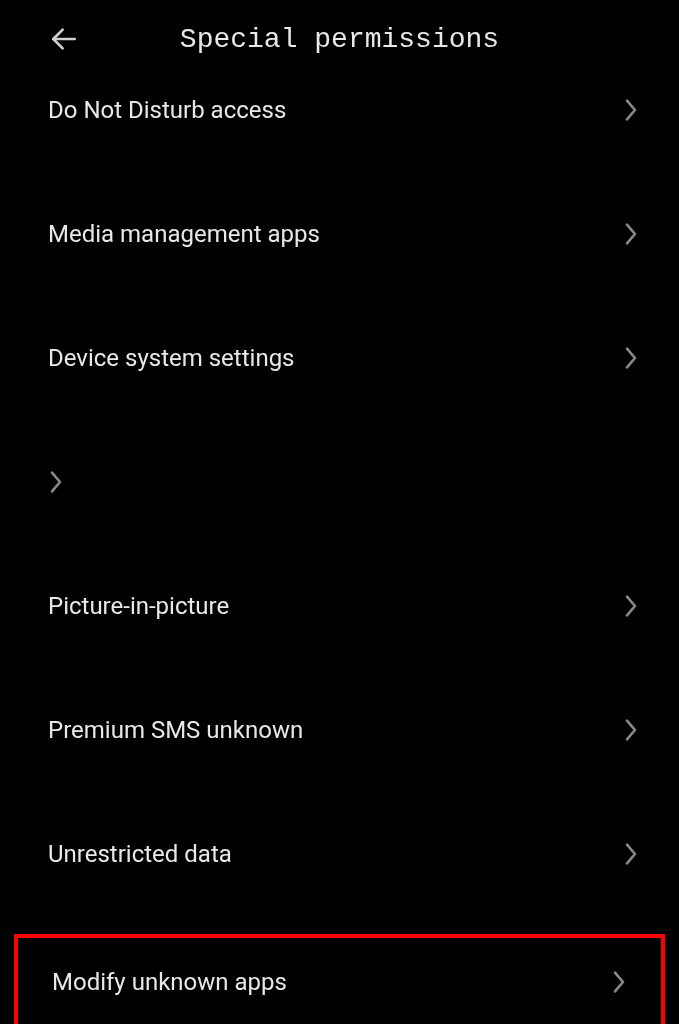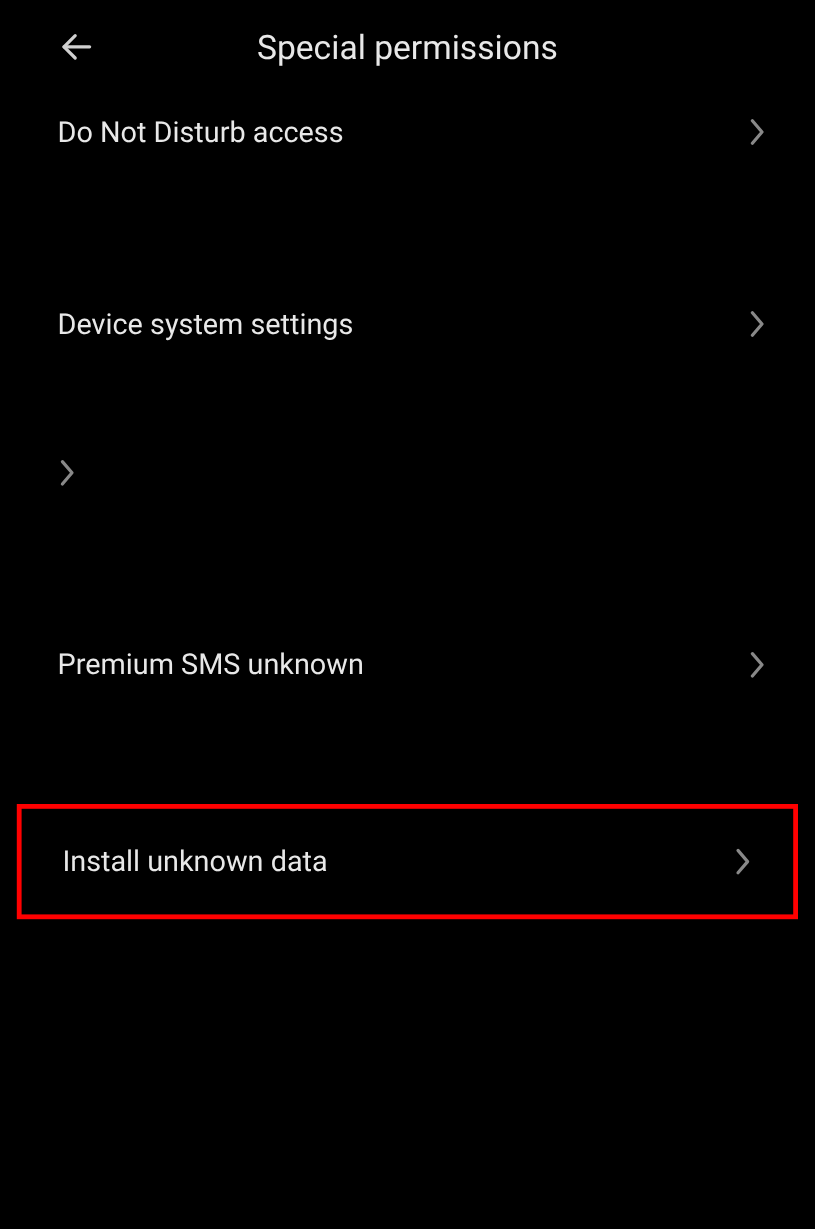--- a/index.html
+++ b/index.html
@@ -37,20 +37,21 @@
     .back-icon svg {
       width: 32px;
       height: 32px;
     }
     .header-title {
       flex: 1;
       text-align: center;
       font-size: 28px;
       font-weight: 400;
       color: #e8e8e8;
+      font-family: Liberation Mono, monospace;
     }
     .list {
       padding-top: 0;
     }
     .list-item {
       display: flex;
       align-items: center;
       justify-content: space-between;
       padding: 30px 40px 30px 48px;
       cursor: pointer;
@@ -104,50 +105,74 @@
 <div class="list">
     <div class="list-item partial-top">
       <span class="list-item-label">Do Not Disturb access</span>
       <span class="chevron">
         <svg viewBox="0 0 10 18" fill="none" stroke="#888888" stroke-width="2" stroke-linecap="round" stroke-linejoin="round">
           <polyline points="2 2 8 9 2 16"></polyline>
         </svg>
       </span>
     </div>
     <div class="spacer"></div>
+    <div class="list-item">
+      <span class="list-item-label">Media management apps</span>
+      <span class="chevron">
+        <svg viewBox="0 0 10 18" fill="none" stroke="#888888" stroke-width="2" stroke-linecap="round" stroke-linejoin="round">
+          <polyline points="2 2 8 9 2 16"></polyline>
+        </svg>
+      </span>
+    </div>
     <div class="spacer"></div>
     <div class="list-item">
       <span class="list-item-label">Device system settings</span>
       <span class="chevron">
         <svg viewBox="0 0 10 18" fill="none" stroke="#888888" stroke-width="2" stroke-linecap="round" stroke-linejoin="round">
           <polyline points="2 2 8 9 2 16"></polyline>
         </svg>
       </span>
     </div>
     <div class="spacer"></div>
     <div class="list-item">
       <span class="chevron">
         <svg viewBox="0 0 10 18" fill="none" stroke="#888888" stroke-width="2" stroke-linecap="round" stroke-linejoin="round">
           <polyline points="2 2 8 9 2 16"></polyline>
         </svg>
       </span>
     </div>
     <div class="spacer"></div>
+    <div class="list-item">
+      <span class="list-item-label">Picture-in-picture</span>
+      <span class="chevron">
+        <svg viewBox="0 0 10 18" fill="none" stroke="#888888" stroke-width="2" stroke-linecap="round" stroke-linejoin="round">
+          <polyline points="2 2 8 9 2 16"></polyline>
+        </svg>
+      </span>
+    </div>
     <div class="spacer"></div>
     <div class="list-item">
       <span class="list-item-label">Premium SMS unknown</span>
       <span class="chevron">
         <svg viewBox="0 0 10 18" fill="none" stroke="#888888" stroke-width="2" stroke-linecap="round" stroke-linejoin="round">
           <polyline points="2 2 8 9 2 16"></polyline>
         </svg>
       </span>
     </div>
     <div class="spacer"></div>
+    <div class="list-item">
+      <span class="list-item-label">Unrestricted data</span>
+      <span class="chevron">
+        <svg viewBox="0 0 10 18" fill="none" stroke="#888888" stroke-width="2" stroke-linecap="round" stroke-linejoin="round">
+          <polyline points="2 2 8 9 2 16"></polyline>
+        </svg>
+      </span>
+    </div>
     <div class="spacer"></div>
     <div class="list-item highlighted">
-      <span class="list-item-label">Install unknown data</span>
+      <span class="list-item-label">Modify unknown apps</span>
       <span class="chevron">
         <svg viewBox="0 0 10 18" fill="none" stroke="#888888" stroke-width="2" stroke-linecap="round" stroke-linejoin="round">
           <polyline points="2 2 8 9 2 16"></polyline>
         </svg>
       </span>
     </div>
   </div>
 
 </body></html>

